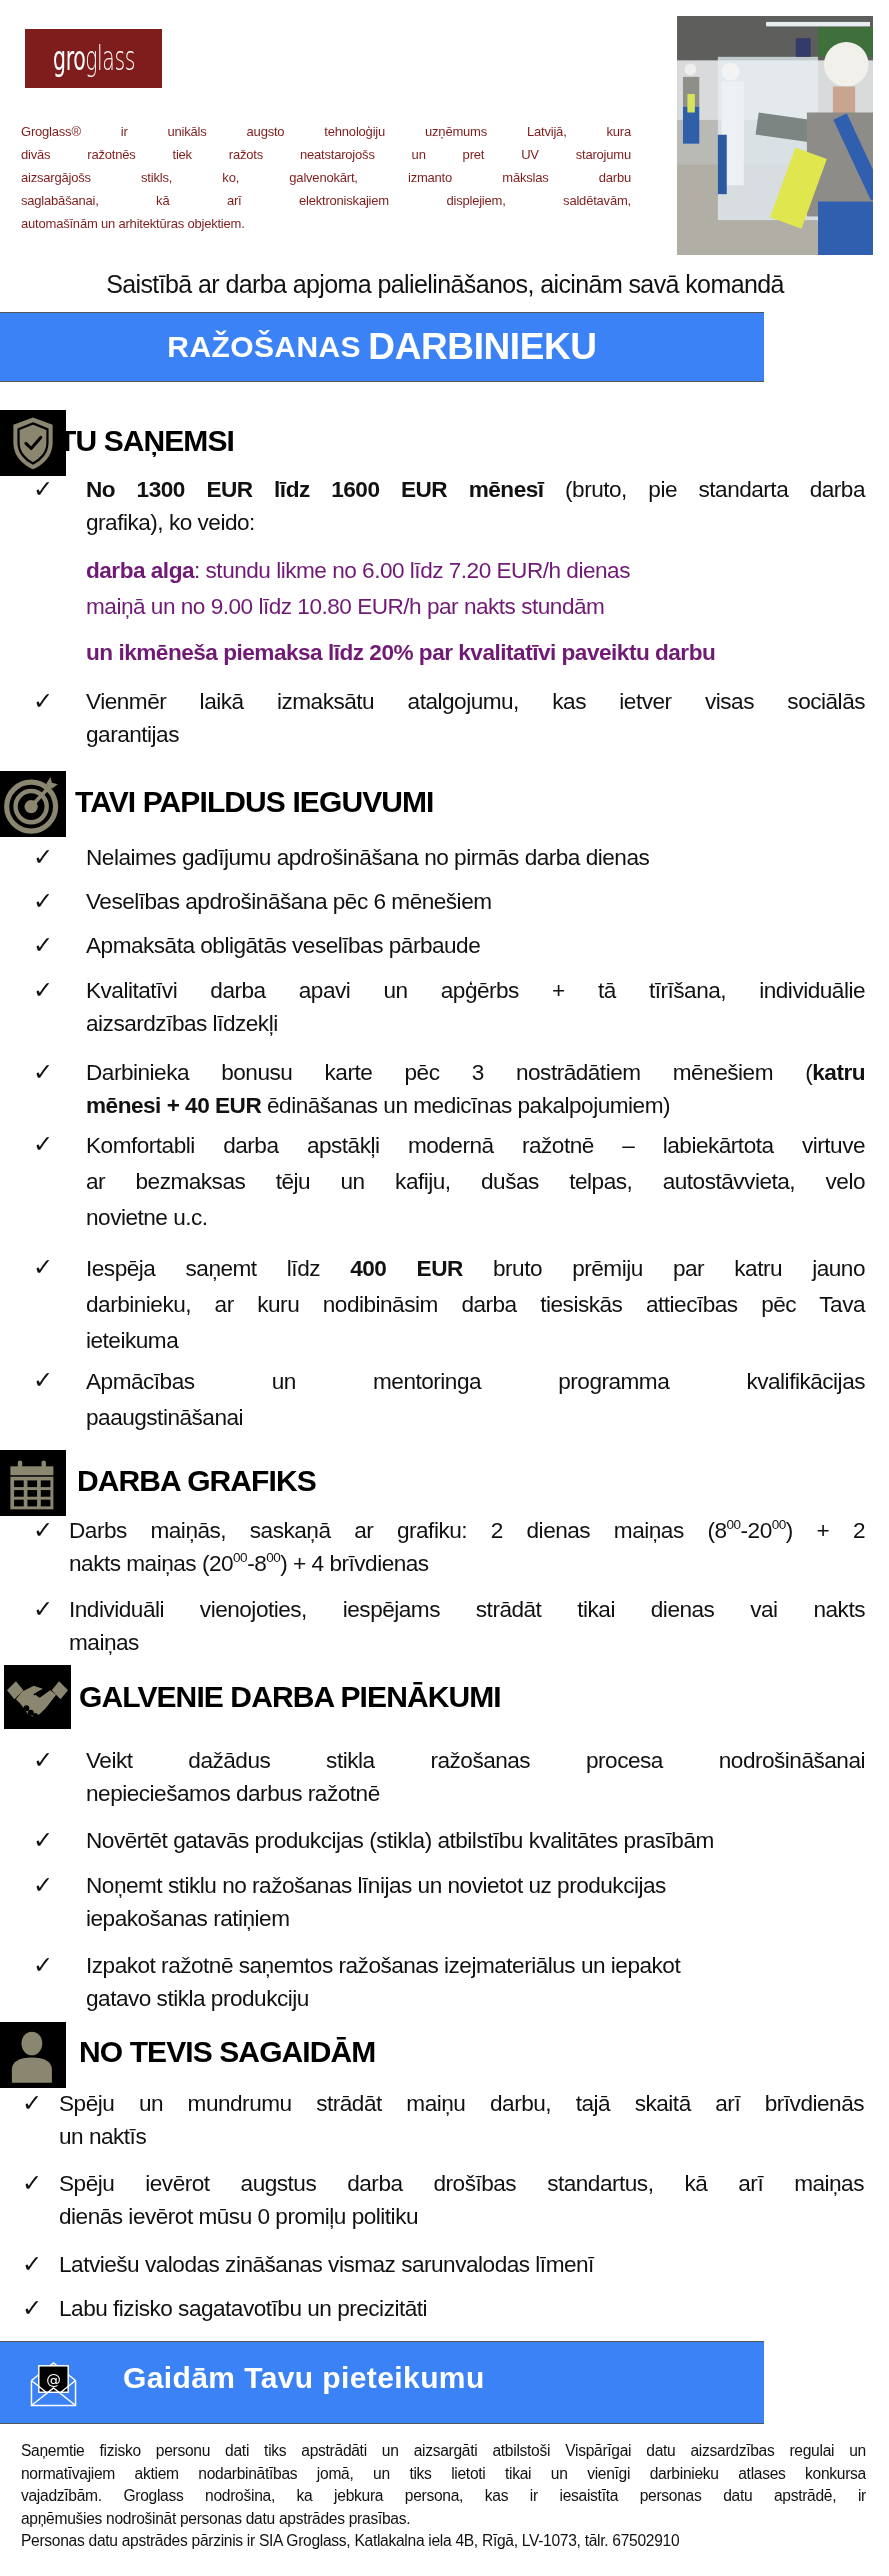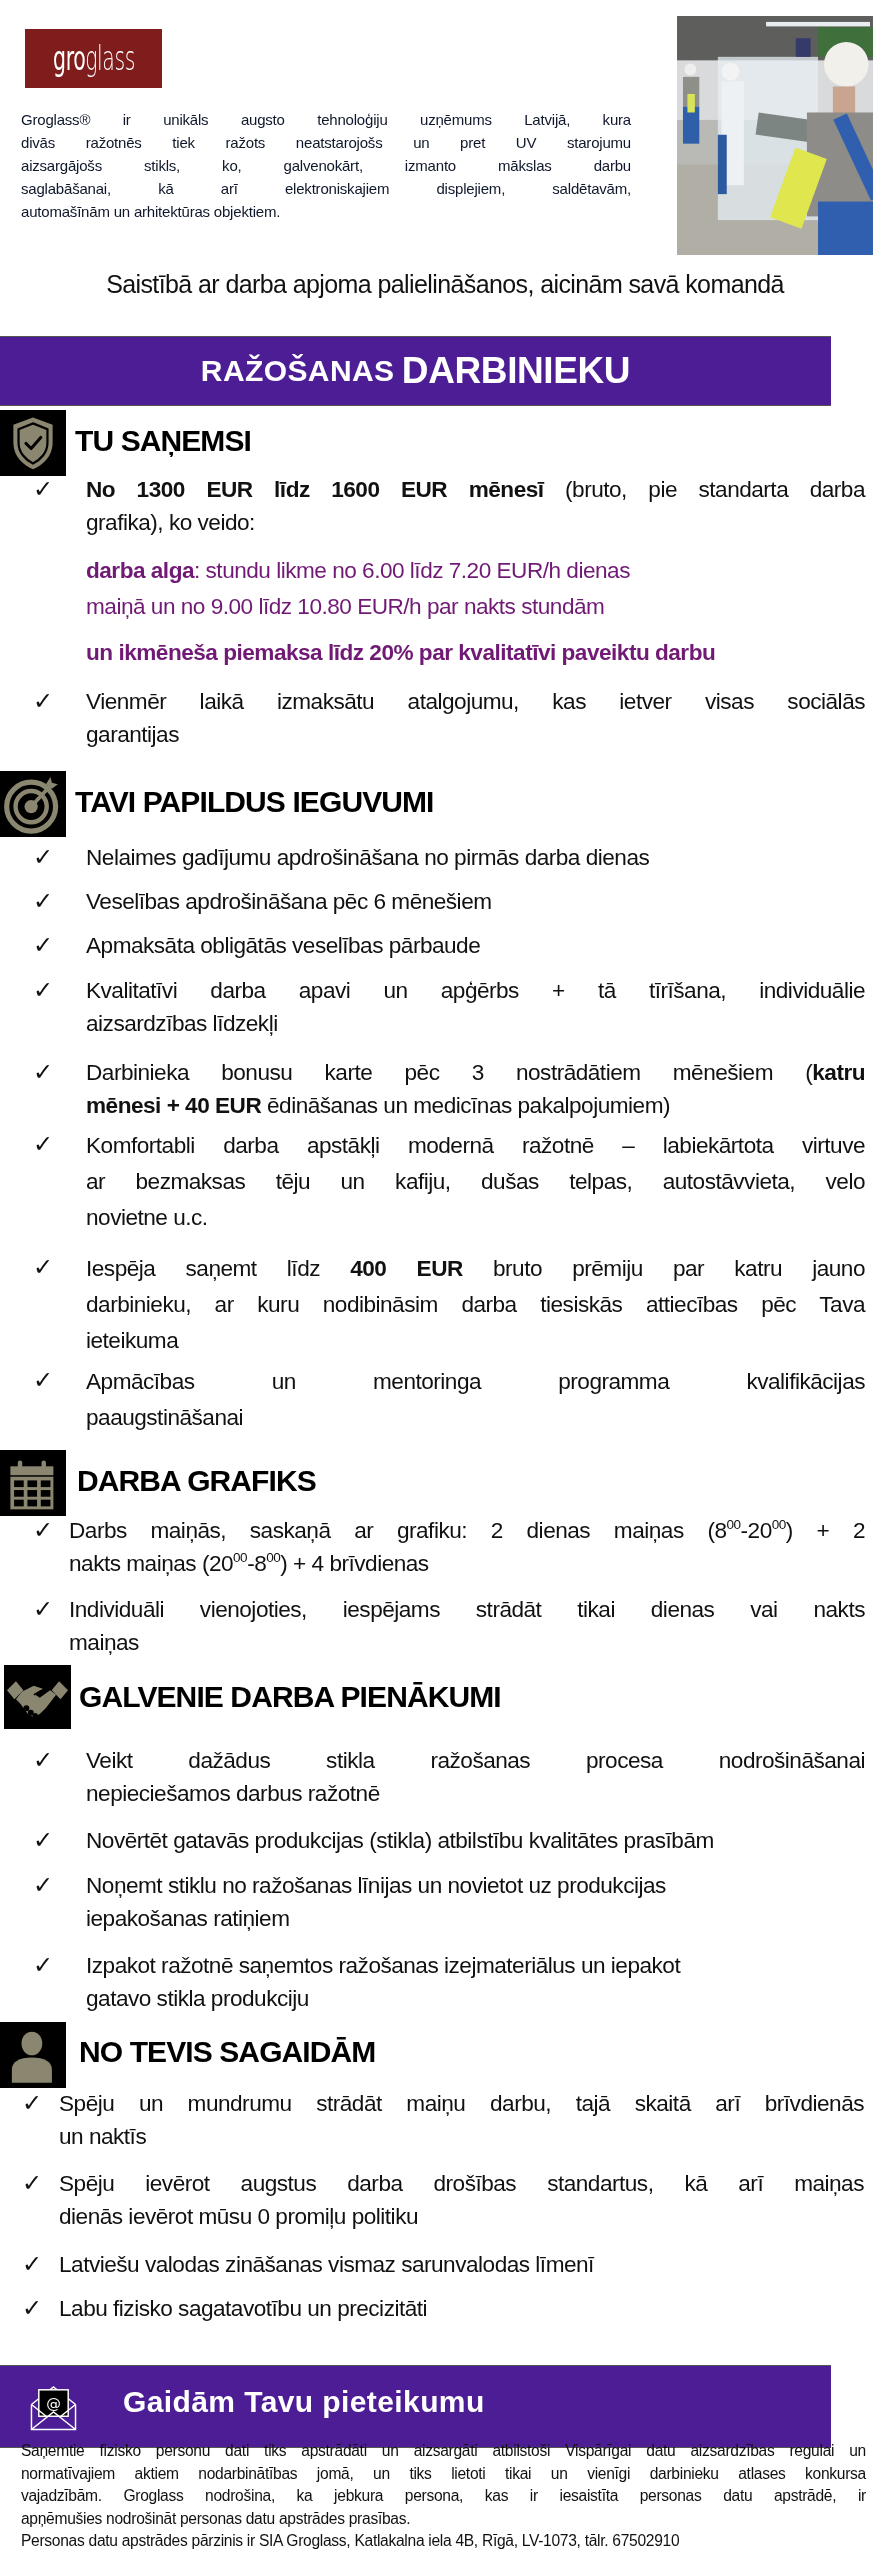--- a/index.html
+++ b/index.html
@@ -3,25 +3,25 @@
 <meta charset="utf-8">
 <style>
   * { box-sizing: border-box; margin: 0; padding: 0; }
   html, body { width: 890px; background: #ffffff; }
   body { position: relative; height: 2576px; font-family: "Liberation Sans", "DejaVu Sans", sans-serif; color: #111; overflow: hidden; }
   .abs { position: absolute; }
   .logo { left: 25px; top: 29px; width: 137px; height: 59px; background: #7f1d1d; display: flex; align-items: center; justify-content: center; }
   .logo span { color: #fff; font-family: "DejaVu Sans", sans-serif; font-weight: 300; font-size: 33px; letter-spacing: -0.7px; transform: scaleX(0.62); display: inline-block; }
   .logo span b { font-weight: 400; }
   .photo { left: 677px; top: 15.6px; width: 196px; height: 239px; overflow: hidden; background: linear-gradient(180deg, #6f7071 0%, #9b9c98 18%, #c8cbcc 40%, #bdbdb7 70%, #a9a8a1 100%); }
-  .intro { left: 21px; top: 108px; width: 610px; font-size: 15px; line-height: 23px; letter-spacing: -0.2px; text-align: justify; text-align-last: left; color: #0f172a; }
+  .intro { left: 21px; top: 120px; width: 610px; font-size: 13px; line-height: 23px; letter-spacing: -0.2px; text-align: justify; text-align-last: left; color: #7f1d1d; }
   .intro .l { display: block; text-align: justify; text-align-last: justify; white-space: nowrap; }
   .intro .l.last { text-align-last: left; }
   .tagline { left: 0; width: 890px; top: 270px; text-align: center; font-size: 25px; letter-spacing: -0.6px; color: #111; }
-  .band { left: 0; width: 831px; background: #4c1d95; color: #fff; border-top: 1.5px solid #555; border-bottom: 1.5px solid #555; margin-top: 24px; }
+  .band { left: 0; width: 764px; background: #3b82f6; color: #fff; border-top: 1.5px solid #555; border-bottom: 1.5px solid #555; }
   .band1 { top: 312px; height: 70px; display: flex; align-items: center; justify-content: center; }
   .band1 .t1 { font-size: 30px; font-weight: 700; letter-spacing: 0.4px; }
   .band1 .t2 { font-size: 37px; font-weight: 700; letter-spacing: -0.4px; margin-left: 7.4px; }
   .ibox { left: 0; width: 66px; height: 66px; background: #000; }
   .ibox svg { width: 100%; height: 100%; display: block; }
   .htitle { font-size: 30px; font-weight: 700; letter-spacing: -0.9px; color: #000; }
   .row { left: 33px; width: 832px; font-size: 22.6px; line-height: 33px; letter-spacing: -0.5px; color: #111; }
   .row .chk { position: absolute; left: 0; top: 0; width: 30px; font-size: 24px; font-family: "DejaVu Sans", sans-serif; }
   .row .txt { position: absolute; left: 53px; right: 0; top: 0; }
   .row .l { display: block; white-space: nowrap; text-align: justify; text-align-last: justify; }
@@ -85,21 +85,21 @@
   <span class="t2">DARBINIEKU</span>
 </div>
 
 <div class="abs ibox" style="top:410px;">
   <svg viewBox="0 0 89 89">
     <path d="M44.5 10 L71 20 L71 44 C71 62 58 74 44.5 80 C31 74 18 62 18 44 L18 20 Z" fill="#8a8670"></path>
     <path d="M44.5 18 L64 26 L64 44 C64 57 55 67 44.5 72 C34 67 25 57 25 44 L25 26 Z" fill="none" stroke="#000" stroke-width="3"></path>
     <path d="M35 45 L42 52 L55 37" fill="none" stroke="#000" stroke-width="4" stroke-linecap="round" stroke-linejoin="round"></path>
   </svg>
 </div>
-<div class="abs htitle" style="left:75px; top:424px;">TU SAŅEMSI</div>
+<div class="abs htitle" style="left:58px; top:424px;">TU SAŅEMSI</div>
 
 <div class="abs row" style="top:473px; height:67px;">
   <span class="chk">✓</span>
   <div class="txt">
     <span class="l"><b>No 1300 EUR līdz 1600 EUR mēnesī</b><span> (bruto, pie standarta darba</span></span>
     <span class="l last">grafika), ko veido:</span>
   </div>
 </div>
 <div class="abs sub" style="top:553px;">
   <b>darba alga</b><span>: stundu likme no 6.00 līdz 7.20 EUR/h dienas</span><br>

